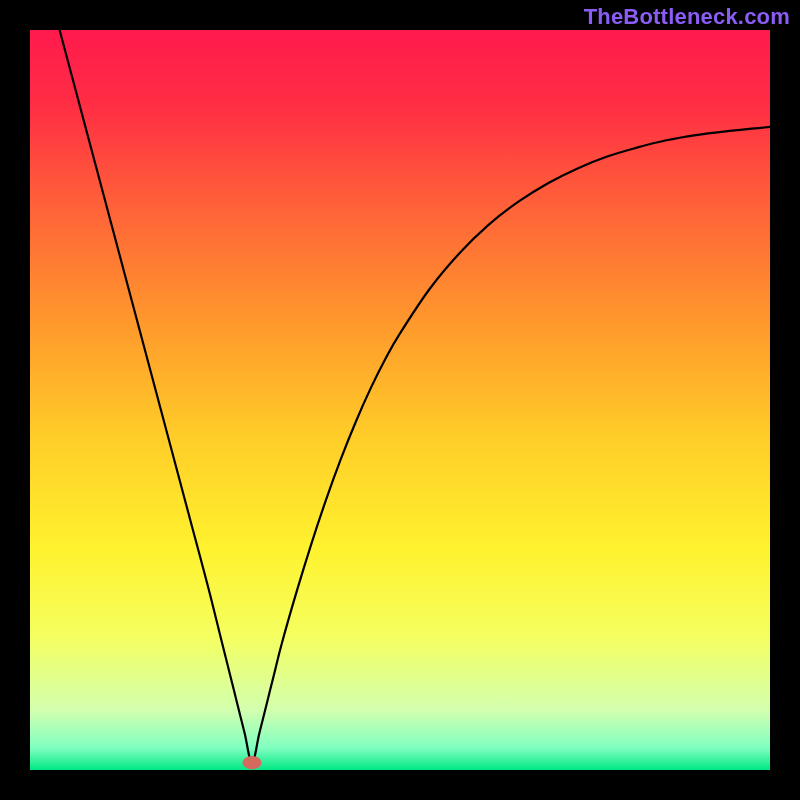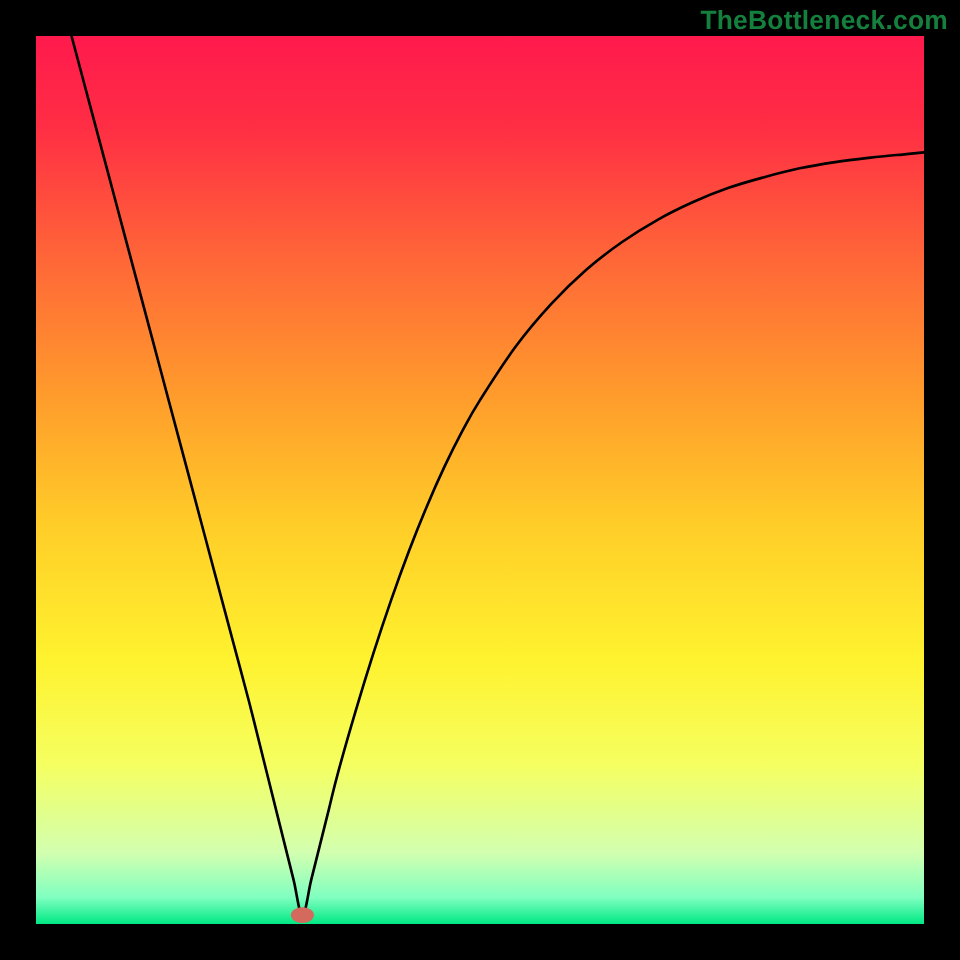--- a/index.html
+++ b/index.html
@@ -14,21 +14,21 @@
   .frame {
     position: relative;
     width: 800px;
     height: 800px;
     background: #000;
   }
   .watermark {
     position: absolute;
     top: 4px;
     right: 10px;
-    color: #15803d;
+    color: #8b5cf6;
     font-size: 22px;
     font-weight: 600;
     letter-spacing: 0.2px;
     z-index: 5;
   }
   .plot-wrap {
     position: absolute;
     left: 30px;
     top: 30px;
     width: 740px;

